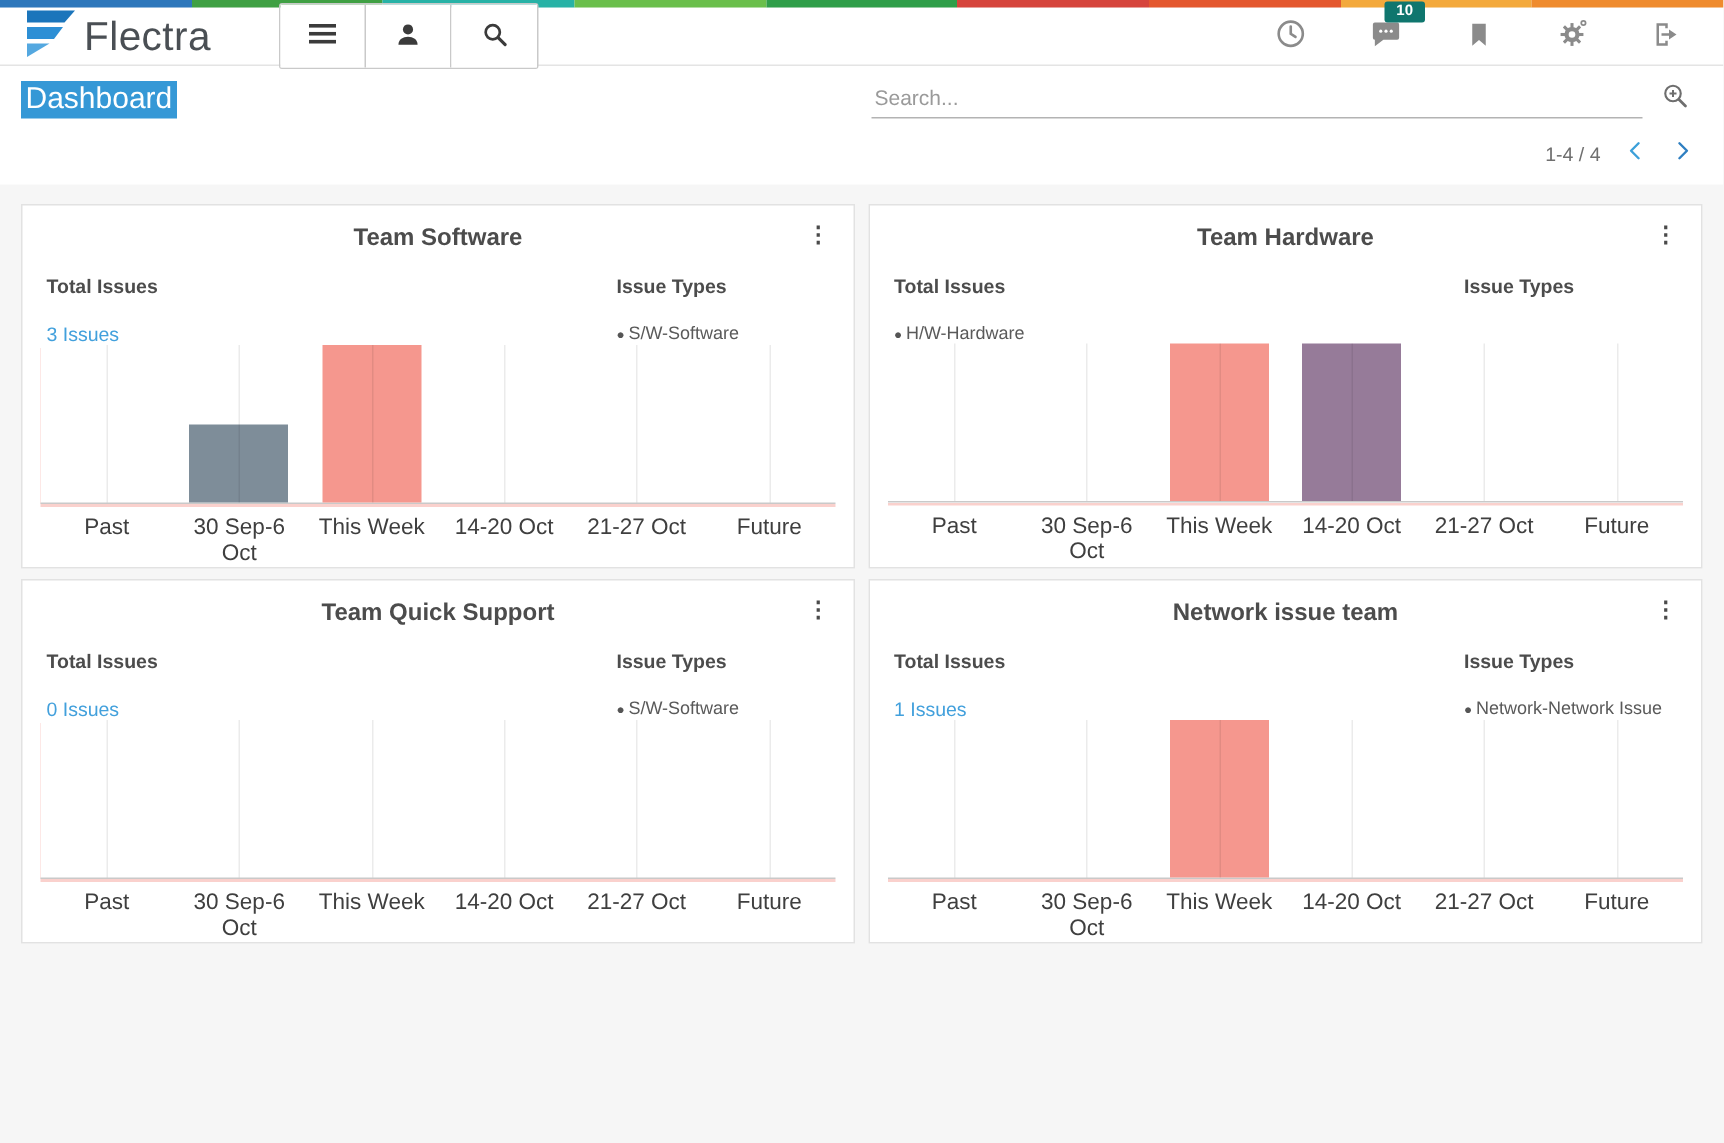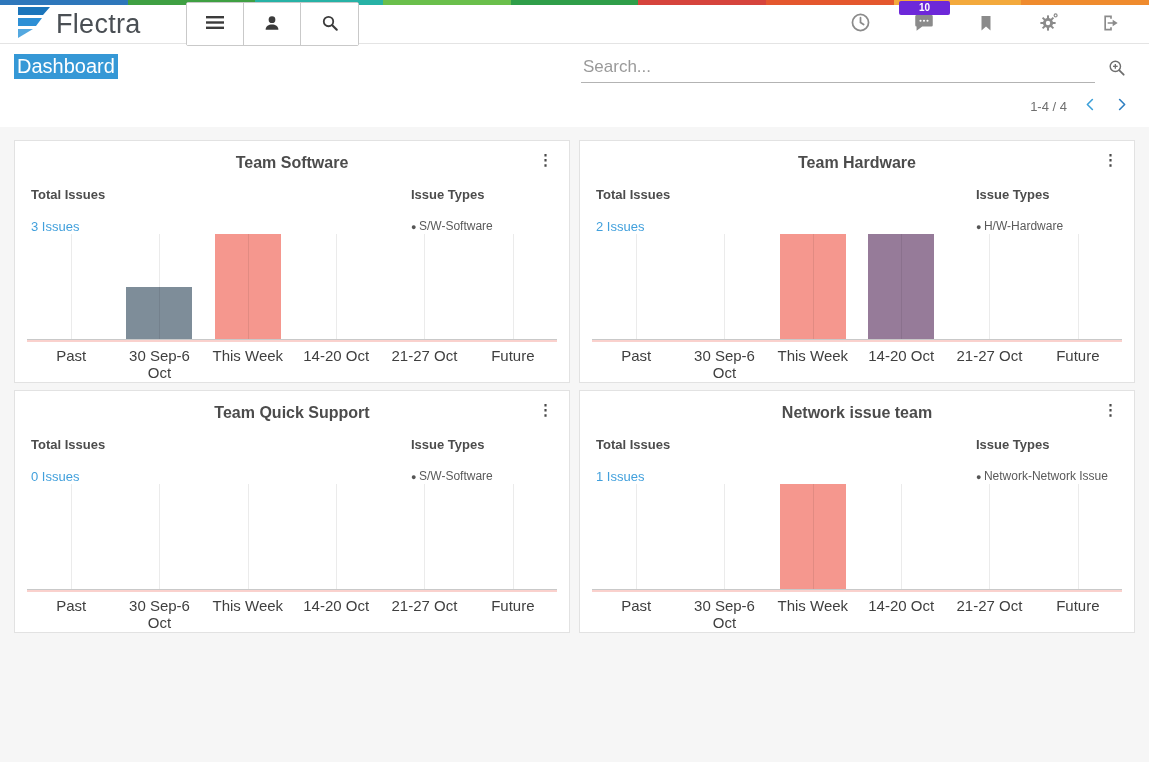--- a/index.html
+++ b/index.html
@@ -24,35 +24,35 @@
   .btn-group { display:flex; border:1px solid #c9c9c9; border-radius:2px; margin-left:6px; }
   .btn-group button {
     width:57px; height:42px; background:#fff; border:none; cursor:pointer;
     border-right:1px solid #c9c9c9; display:flex; align-items:center; justify-content:center;
   }
   .btn-group button:last-child { border-right:none; }
 
   .top-icons { margin-left:auto; display:flex; align-items:center; gap:38px; padding-right:8px; }
   .icon-btn { position:relative; background:none; border:none; cursor:pointer; padding:2px; display:flex; }
   .badge {
-    position:absolute; top:-9px; right:-13px; background:#6d28d9; color:#fff;
-    font-size:10px; font-weight:bold; padding:1px 20px; border-radius:2px; line-height:1.2;
+    position:absolute; top:-9px; right:-13px; background:#0f766e; color:#fff;
+    font-size:10px; font-weight:bold; padding:1px 8px; border-radius:2px; line-height:1.2;
   }
 
   
   .control-row { background:#fff; display:flex; align-items:flex-start; padding:8px 20px 12px 14px; }
   .page-title {
     background:#3598d6; color:#fff; font-size:20px; padding:1px 3px; margin-top:2px;
     display:inline-block;
   }
   .control-right { margin-left:auto; width:548px; display:flex; flex-direction:column; }
   .search-row { display:flex; align-items:flex-end; gap:10px; }
   .search-input {
     flex:1; border:none; border-bottom:1px solid #b3b3b3; background:transparent;
-    font-family:"Liberation Sans",sans-serif; font-size:17px; color:#404040; padding:5px 2px; outline:none;
+    font-family:"Liberation Sans",sans-serif; font-size:14px; color:#404040; padding:5px 2px; outline:none;
   }
   .search-input::placeholder { color:#9a9a9a; }
   .pager-row { display:flex; justify-content:flex-end; align-items:center; gap:16px; margin-top:14px; }
   .pager-text { font-size:13px; color:#6f6f6f; }
   .pager-row button { background:none; border:none; cursor:pointer; padding:0; display:flex; }
 
   
   .content { padding:13px 14px 0; display:grid; grid-template-columns:1fr 1fr; gap:7px 9px; }
   .card { background:#fff; border:1px solid #e2e2e2; height:243px; display:flex; flex-direction:column; }
 
@@ -279,21 +279,20 @@
   <section class="card">
     <div class="card-head">
       <h2 class="card-title">Team Hardware</h2>
       <span class="kebab">⋮</span>
     </div>
     <div class="card-meta">
       <span>Total Issues</span>
       <span>Issue Types</span>
     </div>
     <div class="card-links">
-      <a href="#" class="total-link">2 Issues</a>
       <span class="legend">H/W-Hardware</span>
     </div>
     <div class="chart-wrap">
       <div class="chart">
           <div class="chart-col">
             <div class="gridline"></div>
           </div>
           <div class="chart-col">
             <div class="gridline"></div>
           </div>

